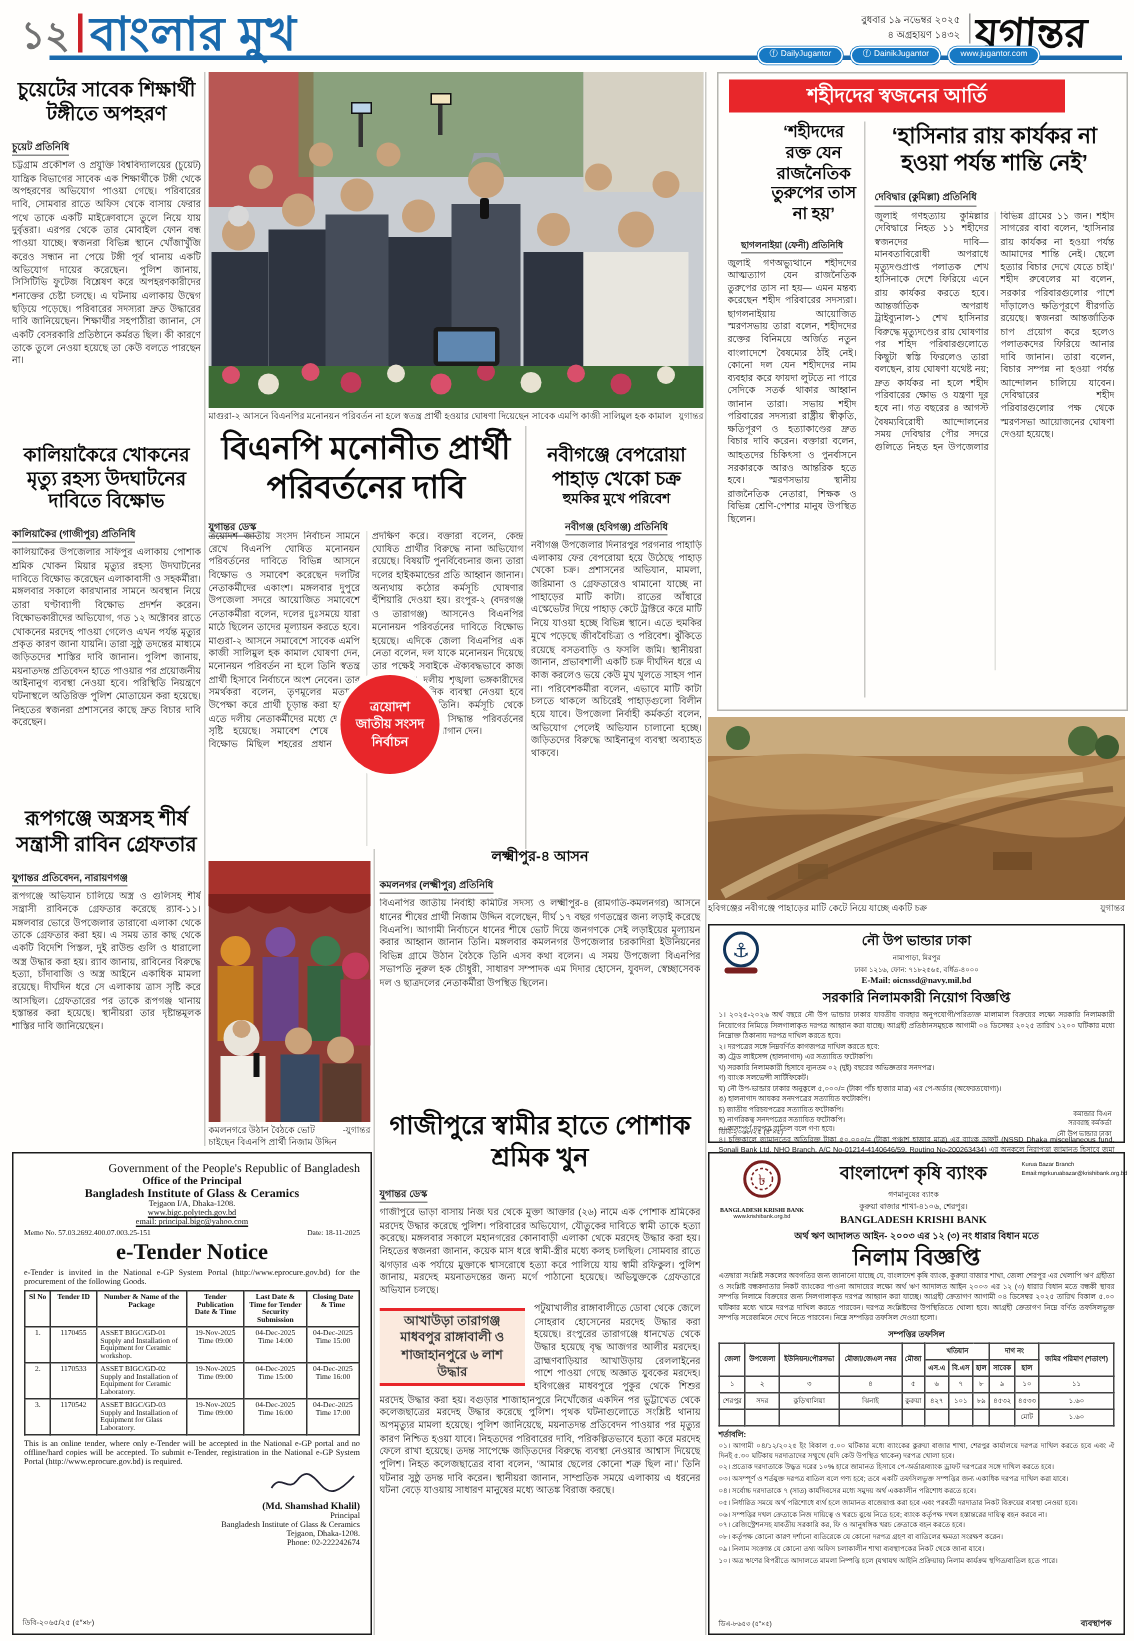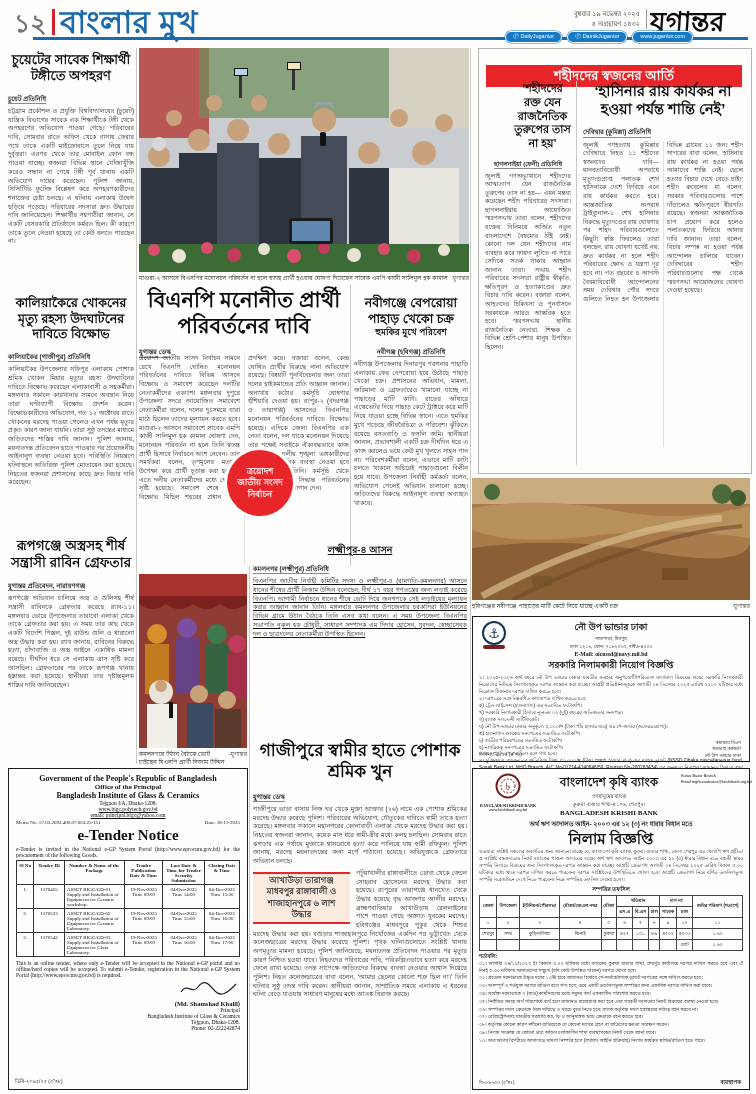--- a/index.html
+++ b/index.html
@@ -26,21 +26,21 @@
   .body-text p{margin:0 0 3px 0;}
   .caption{font-size:6px;color:#222;display:flex;justify-content:space-between;gap:4px;line-height:1.25;}
   .caption .credit{white-space:nowrap;color:#444;}
   .two-col{column-count:2;column-gap:8px;column-rule:1px solid #e2e2de;}
   
   .election-badge{width:66px;height:66px;border-radius:50%;background:#e8262a;color:#fff;text-align:center;
                   display:flex;flex-direction:column;justify-content:center;font-weight:bold;font-size:8.5px;
                   line-height:1.3;box-shadow:0 0 0 3px #fffefc;z-index:2;}
   
   .martyrs-box{left:478px;top:48px;width:272px;height:424px;border:1px solid #b5b5b0;}
-  .red-bar{position:absolute;left:7px;top:16px;width:256px;height:22px;background:#e8262a;color:#fff;
+  .red-bar{position:absolute;left:7px;top:4px;width:224px;height:22px;background:#e8262a;color:#fff;
            font-weight:bold;font-size:13px;display:flex;align-items:center;justify-content:center;}
   
   .ad-box{border:1.2px solid #1c1c1c;background:#fffefc;box-sizing:border-box;}
   .serif{font-family:"Liberation Serif","DejaVu Serif",serif;}
   .etender table,.krishi table{border-collapse:collapse;width:100%;}
   .etender th,.etender td{border:.7px solid #333;font-size:5px;padding:1.5px 2px;vertical-align:top;}
   .etender th{font-weight:bold;text-align:center;}
   .etender td{text-align:left;}
   .etender td:nth-child(1),.etender td:nth-child(2){text-align:center;}
   .etender td:nth-child(4),.etender td:nth-child(5),.etender td:nth-child(6){text-align:center;}
@@ -384,38 +384,38 @@
         <circle cx="88" cy="126" r="9"></circle>
       </g>
     <rect x="48" y="129" width="26" height="45" fill="#394a62"></rect>
     <rect x="76" y="135" width="26" height="39" fill="#5a3b2e"></rect>
   </svg>
   <div class="abs caption" style="left:139px;top:751px;width:108px;">
     <span>কমলনগরে উঠান বৈঠকে ভোট চাইছেন বিএনপি প্রার্থী নিজাম উদ্দিন</span>
     <span class="credit">-যুগান্তর</span>
   </div>
 
-  <div class="abs" style="left:253px;top:544px;width:214px;text-decoration:underline;">
+  <div class="abs" style="left:253px;top:566px;width:214px;">
     <div class="headline" style="font-size:9.5px;">লক্ষ্মীপুর-৪ আসন</div>
     <div class="byline-wrap" style="margin-top:2px;"><span class="byline">কমলনগর (লক্ষ্মীপুর) প্রতিনিধি</span></div>
     <div class="body-text" style="margin-top:3px;height:98px;">বিএনপির জাতীয় নির্বাহী কমিটির সদস্য ও লক্ষ্মীপুর-৪ (রামগতি-কমলনগর) আসনে ধানের শীষের প্রার্থী নিজাম উদ্দিন বলেছেন, দীর্ঘ ১৭ বছর গণতন্ত্রের জন্য লড়াই করেছে বিএনপি। আগামী নির্বাচনে ধানের শীষে ভোট দিয়ে জনগণকে সেই লড়াইয়ের মূল্যায়ন করার আহ্বান জানান তিনি। মঙ্গলবার কমলনগর উপজেলার চরকাদিরা ইউনিয়নের বিভিন্ন গ্রামে উঠান বৈঠকে তিনি এসব কথা বলেন। এ সময় উপজেলা বিএনপির সভাপতি নুরুল হক চৌধুরী, সাধারণ সম্পাদক এম দিদার হোসেন, যুবদল, স্বেচ্ছাসেবক দল ও ছাত্রদলের নেতাকর্মীরা উপস্থিত ছিলেন।</div>
   </div>
 
   <div class="abs" style="left:253px;top:740px;width:214px;">
     <div class="headline" style="font-size:17px;">গাজীপুরে স্বামীর হাতে পোশাক শ্রমিক খুন</div>
     <div class="byline-wrap" style="margin-top:3px;"><span class="byline">যুগান্তর ডেস্ক</span></div>
     <div class="body-text" style="margin-top:3px;height:290px;">
       <p>গাজীপুরে ভাড়া বাসায় নিজ ঘর থেকে মুক্তা আক্তার (২৬) নামে এক পোশাক শ্রমিকের মরদেহ উদ্ধার করেছে পুলিশ। পরিবারের অভিযোগ, যৌতুকের দাবিতে স্বামী তাকে হত্যা করেছে। মঙ্গলবার সকালে মহানগরের কোনাবাড়ী এলাকা থেকে মরদেহ উদ্ধার করা হয়। নিহতের স্বজনরা জানান, কয়েক মাস ধরে স্বামী-স্ত্রীর মধ্যে কলহ চলছিল। সোমবার রাতে ঝগড়ার এক পর্যায়ে মুক্তাকে শ্বাসরোধে হত্যা করে পালিয়ে যায় স্বামী রফিকুল। পুলিশ জানায়, মরদেহ ময়নাতদন্তের জন্য মর্গে পাঠানো হয়েছে। অভিযুক্তকে গ্রেফতারে অভিযান চলছে।</p>
       <div class="inset-box">আখাউড়া তারাগঞ্জ মাধবপুর রাঙ্গাবালী ও শাজাহানপুরে ৬ লাশ উদ্ধার</div>
       <p>পটুয়াখালীর রাঙ্গাবালীতে ডোবা থেকে জেলে সোহরাব হোসেনের মরদেহ উদ্ধার করা হয়েছে। রংপুরের তারাগঞ্জে ধানখেত থেকে উদ্ধার হয়েছে বৃদ্ধ আজগর আলীর মরদেহ। ব্রাহ্মণবাড়িয়ার আখাউড়ায় রেললাইনের পাশে পাওয়া গেছে অজ্ঞাত যুবকের মরদেহ। হবিগঞ্জের মাধবপুরে পুকুর থেকে শিশুর মরদেহ উদ্ধার করা হয়। বগুড়ার শাজাহানপুরে নিখোঁজের একদিন পর ভুট্টাখেত থেকে কলেজছাত্রের মরদেহ উদ্ধার করেছে পুলিশ। পৃথক ঘটনাগুলোতে সংশ্লিষ্ট থানায় অপমৃত্যুর মামলা হয়েছে। পুলিশ জানিয়েছে, ময়নাতদন্ত প্রতিবেদন পাওয়ার পর মৃত্যুর কারণ নিশ্চিত হওয়া যাবে। নিহতদের পরিবারের দাবি, পরিকল্পিতভাবে হত্যা করে মরদেহ ফেলে রাখা হয়েছে। তদন্ত সাপেক্ষে জড়িতদের বিরুদ্ধে ব্যবস্থা নেওয়ার আশ্বাস দিয়েছে পুলিশ। নিহত কলেজছাত্রের বাবা বলেন, ‘আমার ছেলের কোনো শত্রু ছিল না।’ তিনি ঘটনার সুষ্ঠু তদন্ত দাবি করেন। স্থানীয়রা জানান, সাম্প্রতিক সময়ে এলাকায় এ ধরনের ঘটনা বেড়ে যাওয়ায় সাধারণ মানুষের মধ্যে আতঙ্ক বিরাজ করছে।</p>
     </div>
   </div>
 
   <div class="abs ad-box etender serif" style="left:8px;top:768px;width:240px;height:322px;padding:5px 7px;">
-    <div style="text-align:center;font-size:8px;font-weight:bold;">Government of the People's Republic of Bangladesh</div>
+    <div style="text-align:right;font-size:8px;font-weight:normal;">Government of the People's Republic of Bangladesh</div>
     <div style="text-align:center;font-size:7px;font-weight:bold;">Office of the Principal</div>
     <div style="text-align:center;font-size:8px;font-weight:bold;">Bangladesh Institute of Glass &amp; Ceramics</div>
     <div style="text-align:center;font-size:5.5px;">Tejgaon I/A, Dhaka-1208.</div>
     <div style="text-align:center;font-size:5.5px;text-decoration:underline;">www.bigc.polytech.gov.bd</div>
     <div style="text-align:center;font-size:5.5px;text-decoration:underline;">email: principal.bigc@yahoo.com</div>
     <div style="display:flex;justify-content:space-between;font-size:5px;margin-top:2px;">
       <span>Memo No. 57.03.2692.400.07.003.25-151</span>
       <span>Date: 18-11-2025</span>
     </div>
     <div style="text-align:center;font-size:15px;font-weight:bold;margin:2px 0;">e-Tender Notice</div>

